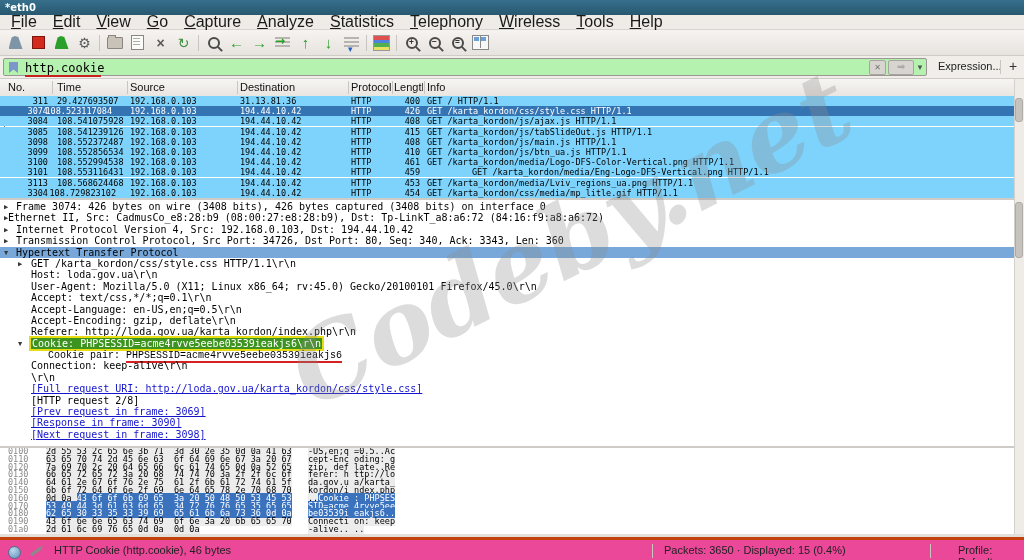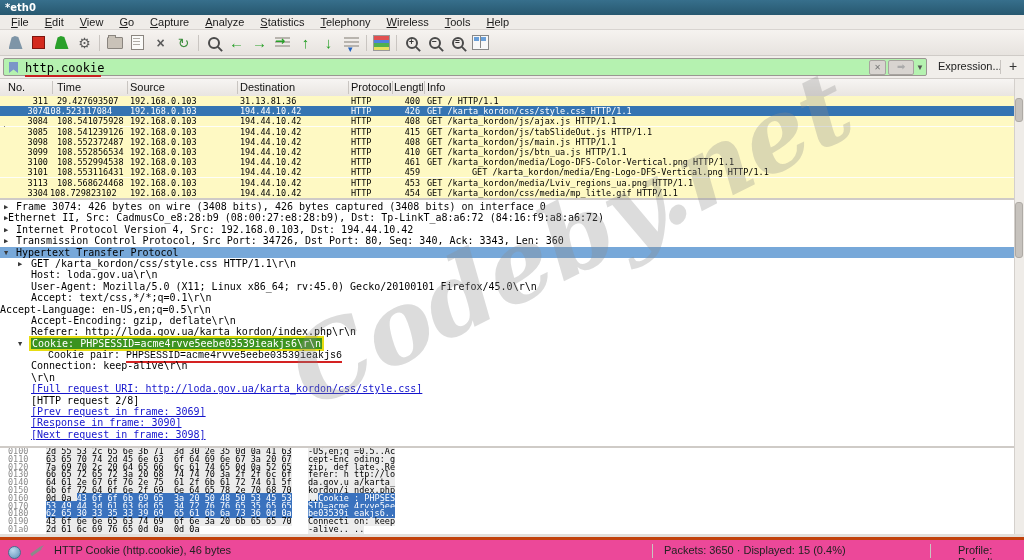--- a/index.html
+++ b/index.html
@@ -4,21 +4,21 @@
 <style>
   html,body{margin:0;padding:0;}
   body{width:1024px;height:560px;position:relative;overflow:hidden;background:#e9e5e1;
        font-family:"Liberation Sans","DejaVu Sans",sans-serif;color:#111;}
 
   
   .titlebar{position:absolute;left:0;top:0;width:1024px;height:15px;
     background:linear-gradient(#376f8c,#27586f);color:#fff;
     font:bold 10px/15px "DejaVu Sans",sans-serif;padding-left:5px;box-sizing:border-box;}
   .menubar{position:absolute;top:15px;left:0;width:1024px;height:15px;background:#efece8;
-    border-bottom:1px solid #d8d4d0;font-size:11px;line-height:14px;display:flex;padding-left:3px;box-sizing:border-box;}
+    border-bottom:1px solid #d8d4d0;font-size:16px;line-height:14px;display:flex;padding-left:3px;box-sizing:border-box;}
   .mitem{padding:0 8px;color:#1a1a1a;}
   .mitem u{text-decoration:underline;}
 
   
   .toolbar{position:absolute;top:30px;left:0;width:1024px;height:26px;
     background:linear-gradient(#f6f3f0,#e7e3df);border-bottom:1px solid #cfcbc7;
     display:flex;align-items:center;padding-left:4px;box-sizing:border-box;}
   .ticon{width:23px;height:20px;display:flex;align-items:center;justify-content:center;position:relative;flex:0 0 auto;}
   .tsep{width:1px;height:16px;background:#c9c5c1;margin:0 3px;flex:0 0 auto;}
   .fin{width:14px;height:13px;background:#7e95a7;clip-path:polygon(0 100%,22% 12%,45% 0,70% 8%,100% 100%);}
@@ -68,21 +68,21 @@
   .plusbtn{position:absolute;left:1009px;top:2px;font-size:14px;color:#333;}
 
   
   .phead{position:absolute;top:79px;left:0;width:1014px;height:17px;
     background:linear-gradient(#f7f5f3,#e9e5e1);border-bottom:1px solid #c9c5c1;
     font-size:11px;color:#111;}
   .hcell{position:absolute;top:0;height:17px;line-height:16px;overflow:hidden;white-space:nowrap;}
   .hsep{position:absolute;top:2px;width:1px;height:13px;background:#c9c5c1;}
   .plist{position:absolute;top:96px;left:0;width:1014px;height:102px;background:#fdfef8;
     overflow:hidden;font:8.5px "DejaVu Sans Mono",monospace;}
-  .prow{position:absolute;left:0;width:100%;height:10px;line-height:10px;background:#fef9c3;color:#000;}
+  .prow{position:absolute;left:0;width:100%;height:10px;line-height:10px;background:#7dd3fc;color:#000;}
   .prow.sel{background:#3574b2;color:#fff;}
   .pcell{position:absolute;top:0;height:10px;overflow:hidden;white-space:nowrap;}
   .gutterline{position:absolute;left:4px;top:13px;height:86px;border-left:1px dotted #818181;}
   .selarrow{position:absolute;left:0;top:10px;height:10px;font:8px/10px "DejaVu Sans Mono",monospace;color:#e6eef8;}
   .selarrow::before{content:'-→';}
 
   
   .splitter{position:absolute;left:0;width:1024px;height:2px;background:#cfcbc7;}
   .details{position:absolute;top:200px;left:0;width:1014px;height:246px;background:#ffffff;
     overflow:hidden;font:10px "DejaVu Sans Mono",monospace;color:#000;padding-top:1px;box-sizing:border-box;}
@@ -333,42 +333,42 @@
       <span class="pcell" style="left: 14px; width: 34px; text-align: right;">3113</span>
       <span class="pcell" style="left: 57px; width: 72px; text-align: left;">108.568624468</span>
       <span class="pcell" style="left: 130px; width: 108px; text-align: left;">192.168.0.103</span>
       <span class="pcell" style="left: 240px; width: 110px; text-align: left;">194.44.10.42</span>
       <span class="pcell" style="left: 351px; width: 40px; text-align: left;">HTTP</span>
       <span class="pcell" style="left: 386px; width: 34px; text-align: right;">453</span>
       <span class="pcell" style="left: 427px; width: 585px; text-align: left;">GET /karta_kordon/media/Lviv_regions_ua.png HTTP/1.1</span>
     </div>
     <div class="prow" style="top: 91.8px;">
       <span class="pcell" style="left: 14px; width: 34px; text-align: right;">3304</span>
-      <span class="pcell" style="left: 50px; width: 72px; text-align: left;">108.729823102</span>
+      <span class="pcell" style="left: 44px; width: 72px; text-align: right;">108.729823102</span>
       <span class="pcell" style="left: 130px; width: 108px; text-align: left;">192.168.0.103</span>
       <span class="pcell" style="left: 240px; width: 110px; text-align: left;">194.44.10.42</span>
       <span class="pcell" style="left: 351px; width: 40px; text-align: left;">HTTP</span>
       <span class="pcell" style="left: 386px; width: 34px; text-align: right;">454</span>
       <span class="pcell" style="left: 427px; width: 585px; text-align: left;">GET /karta_kordon/css/media/mp_litle.gif HTTP/1.1</span>
     </div>
   </div>
 
 <div class="splitter" style="top:198px"></div>
 
 <div class="details">
     <div class="dline"><span class="darrow" style="left: 4px;">▶</span><span class="dwrap" style="margin-left: 16px;"><span class="t1">Frame 3074: 426 bytes on wire (3408 bits), 426 bytes captured (3408 bits) on interface 0</span></span></div>
     <div class="dline"><span class="darrow" style="left: 4px;">▶</span><span class="dwrap" style="margin-left: 8px;"><span class="t1">Ethernet II, Src: CadmusCo_e8:28:b9 (08:00:27:e8:28:b9), Dst: Tp-LinkT_a8:a6:72 (84:16:f9:a8:a6:72)</span></span></div>
     <div class="dline"><span class="darrow" style="left: 4px;">▶</span><span class="dwrap" style="margin-left: 16px;"><span class="t1">Internet Protocol Version 4, Src: 192.168.0.103, Dst: 194.44.10.42</span></span></div>
     <div class="dline"><span class="darrow" style="left: 4px;">▶</span><span class="dwrap" style="margin-left: 16px;"><span class="t1">Transmission Control Protocol, Src Port: 34726, Dst Port: 80, Seq: 340, Ack: 3343, Len: 360</span></span></div>
     <div class="dline sel"><span class="darrow" style="left: 4px;">▼</span><span class="dwrap" style="margin-left: 16px;"><span class="t1">Hypertext Transfer Protocol</span></span></div>
     <div class="dline"><span class="darrow" style="left: 18px;">▶</span><span class="dwrap" style="margin-left: 31px;"><span class="t1">GET /karta_kordon/css/style.css HTTP/1.1\r\n</span></span></div>
     <div class="dline"><span class="dwrap" style="margin-left: 31px;"><span class="t1">Host: loda.gov.ua\r\n</span></span></div>
     <div class="dline"><span class="dwrap" style="margin-left: 31px;"><span class="t1">User-Agent: Mozilla/5.0 (X11; Linux x86_64; rv:45.0) Gecko/20100101 Firefox/45.0\r\n</span></span></div>
     <div class="dline"><span class="dwrap" style="margin-left: 31px;"><span class="t1">Accept: text/css,*/*;q=0.1\r\n</span></span></div>
-    <div class="dline"><span class="dwrap" style=""><span class="t1">Accept-Language: en-US,en;q=0.5\r\n</span></span></div>
+    <div class="dline"><span class="dwrap" style="margin-left: 31px;"><span class="t1">Accept-Language: en-US,en;q=0.5\r\n</span></span></div>
     <div class="dline"><span class="dwrap" style="margin-left: 31px;"><span class="t1">Accept-Encoding: gzip, deflate\r\n</span></span></div>
     <div class="dline"><span class="dwrap" style="margin-left: 31px;"><span class="t1">Referer: http://loda.gov.ua/karta_kordon/index.php\r\n</span></span></div>
     <div class="dline cookie"><span class="darrow" style="left: 18px;">▼</span><span class="dwrap" style="margin-left: 31px;"><span class="t1">Cookie: </span><span class="t2">PHPSESSID=acme4rvve5eebe03539ieakjs6\r\n</span></span></div>
     <div class="dline redline"><span class="dwrap" style="margin-left: 48px; font-family: Liberation Mono, monospace;"><span class="t1">Cookie pair: </span><span class="t2">PHPSESSID=acme4rvve5eebe03539ieakjs6</span></span></div>
     <div class="dline"><span class="dwrap" style="margin-left: 31px;"><span class="t1">Connection: keep-alive\r\n</span></span></div>
     <div class="dline"><span class="dwrap" style="margin-left: 31px;"><span class="t1">\r\n</span></span></div>
     <div class="dline link"><span class="dwrap" style="margin-left: 31px;"><span class="t1">[Full request URI: http://loda.gov.ua/karta_kordon/css/style.css]</span></span></div>
     <div class="dline"><span class="dwrap" style="margin-left: 31px;"><span class="t1">[HTTP request 2/8]</span></span></div>
     <div class="dline link"><span class="dwrap" style="margin-left: 31px;"><span class="t1">[Prev request in frame: 3069]</span></span></div>
     <div class="dline link"><span class="dwrap" style="margin-left: 31px;"><span class="t1">[Response in frame: 3090]</span></span></div>

